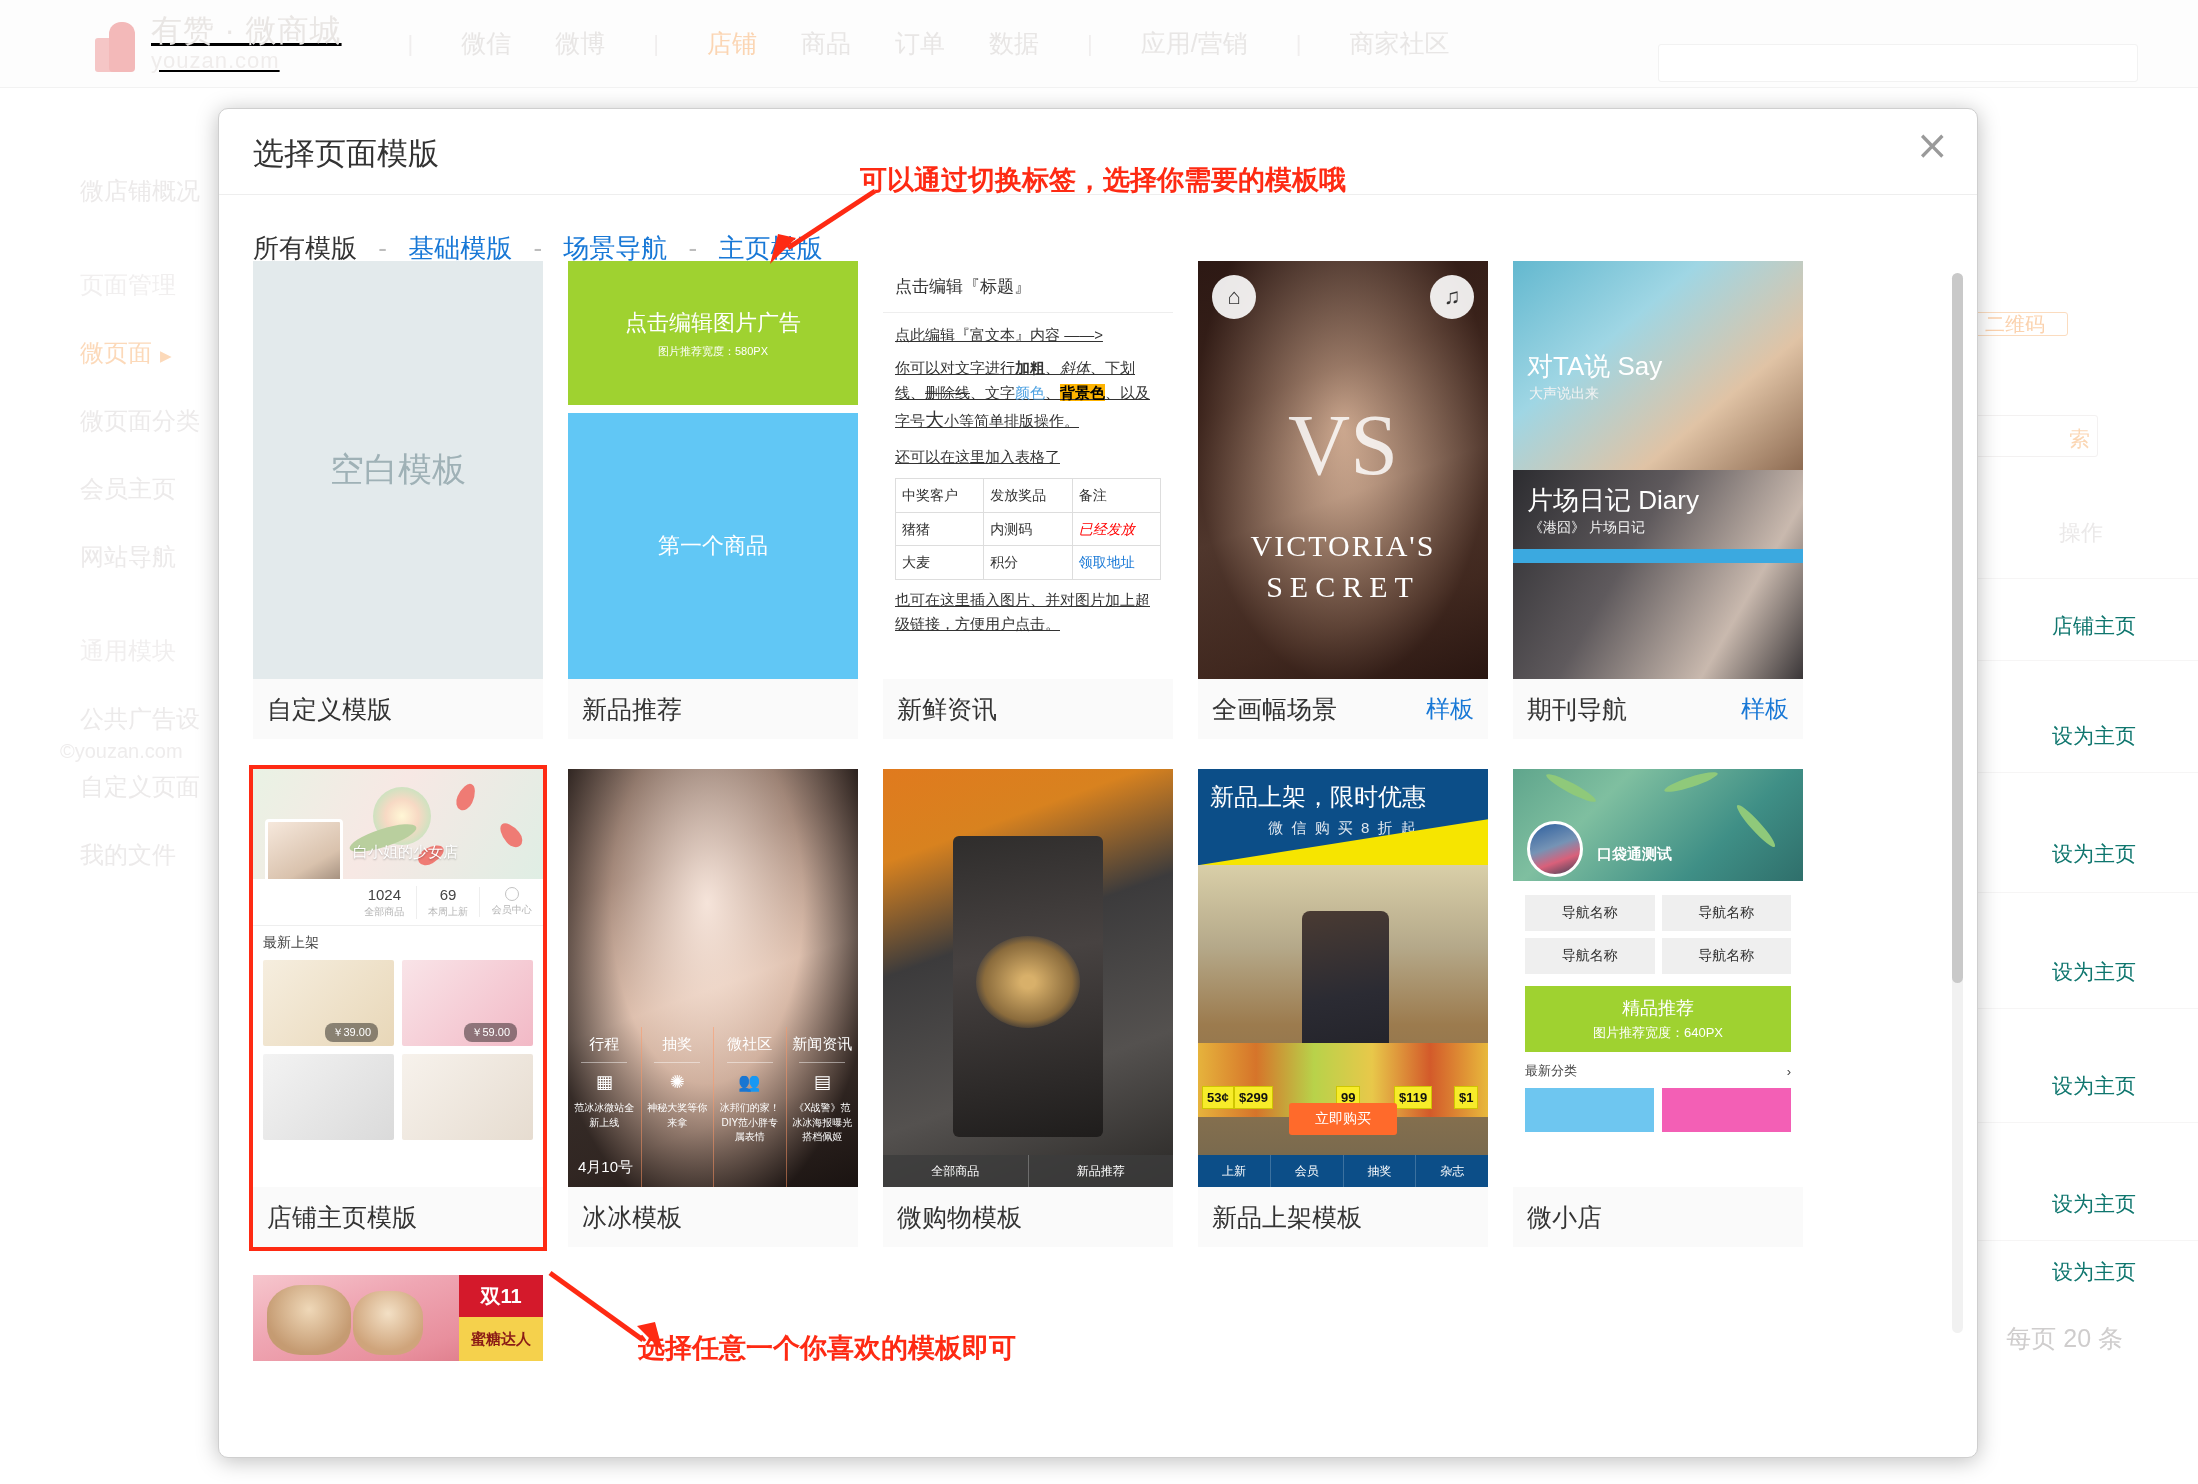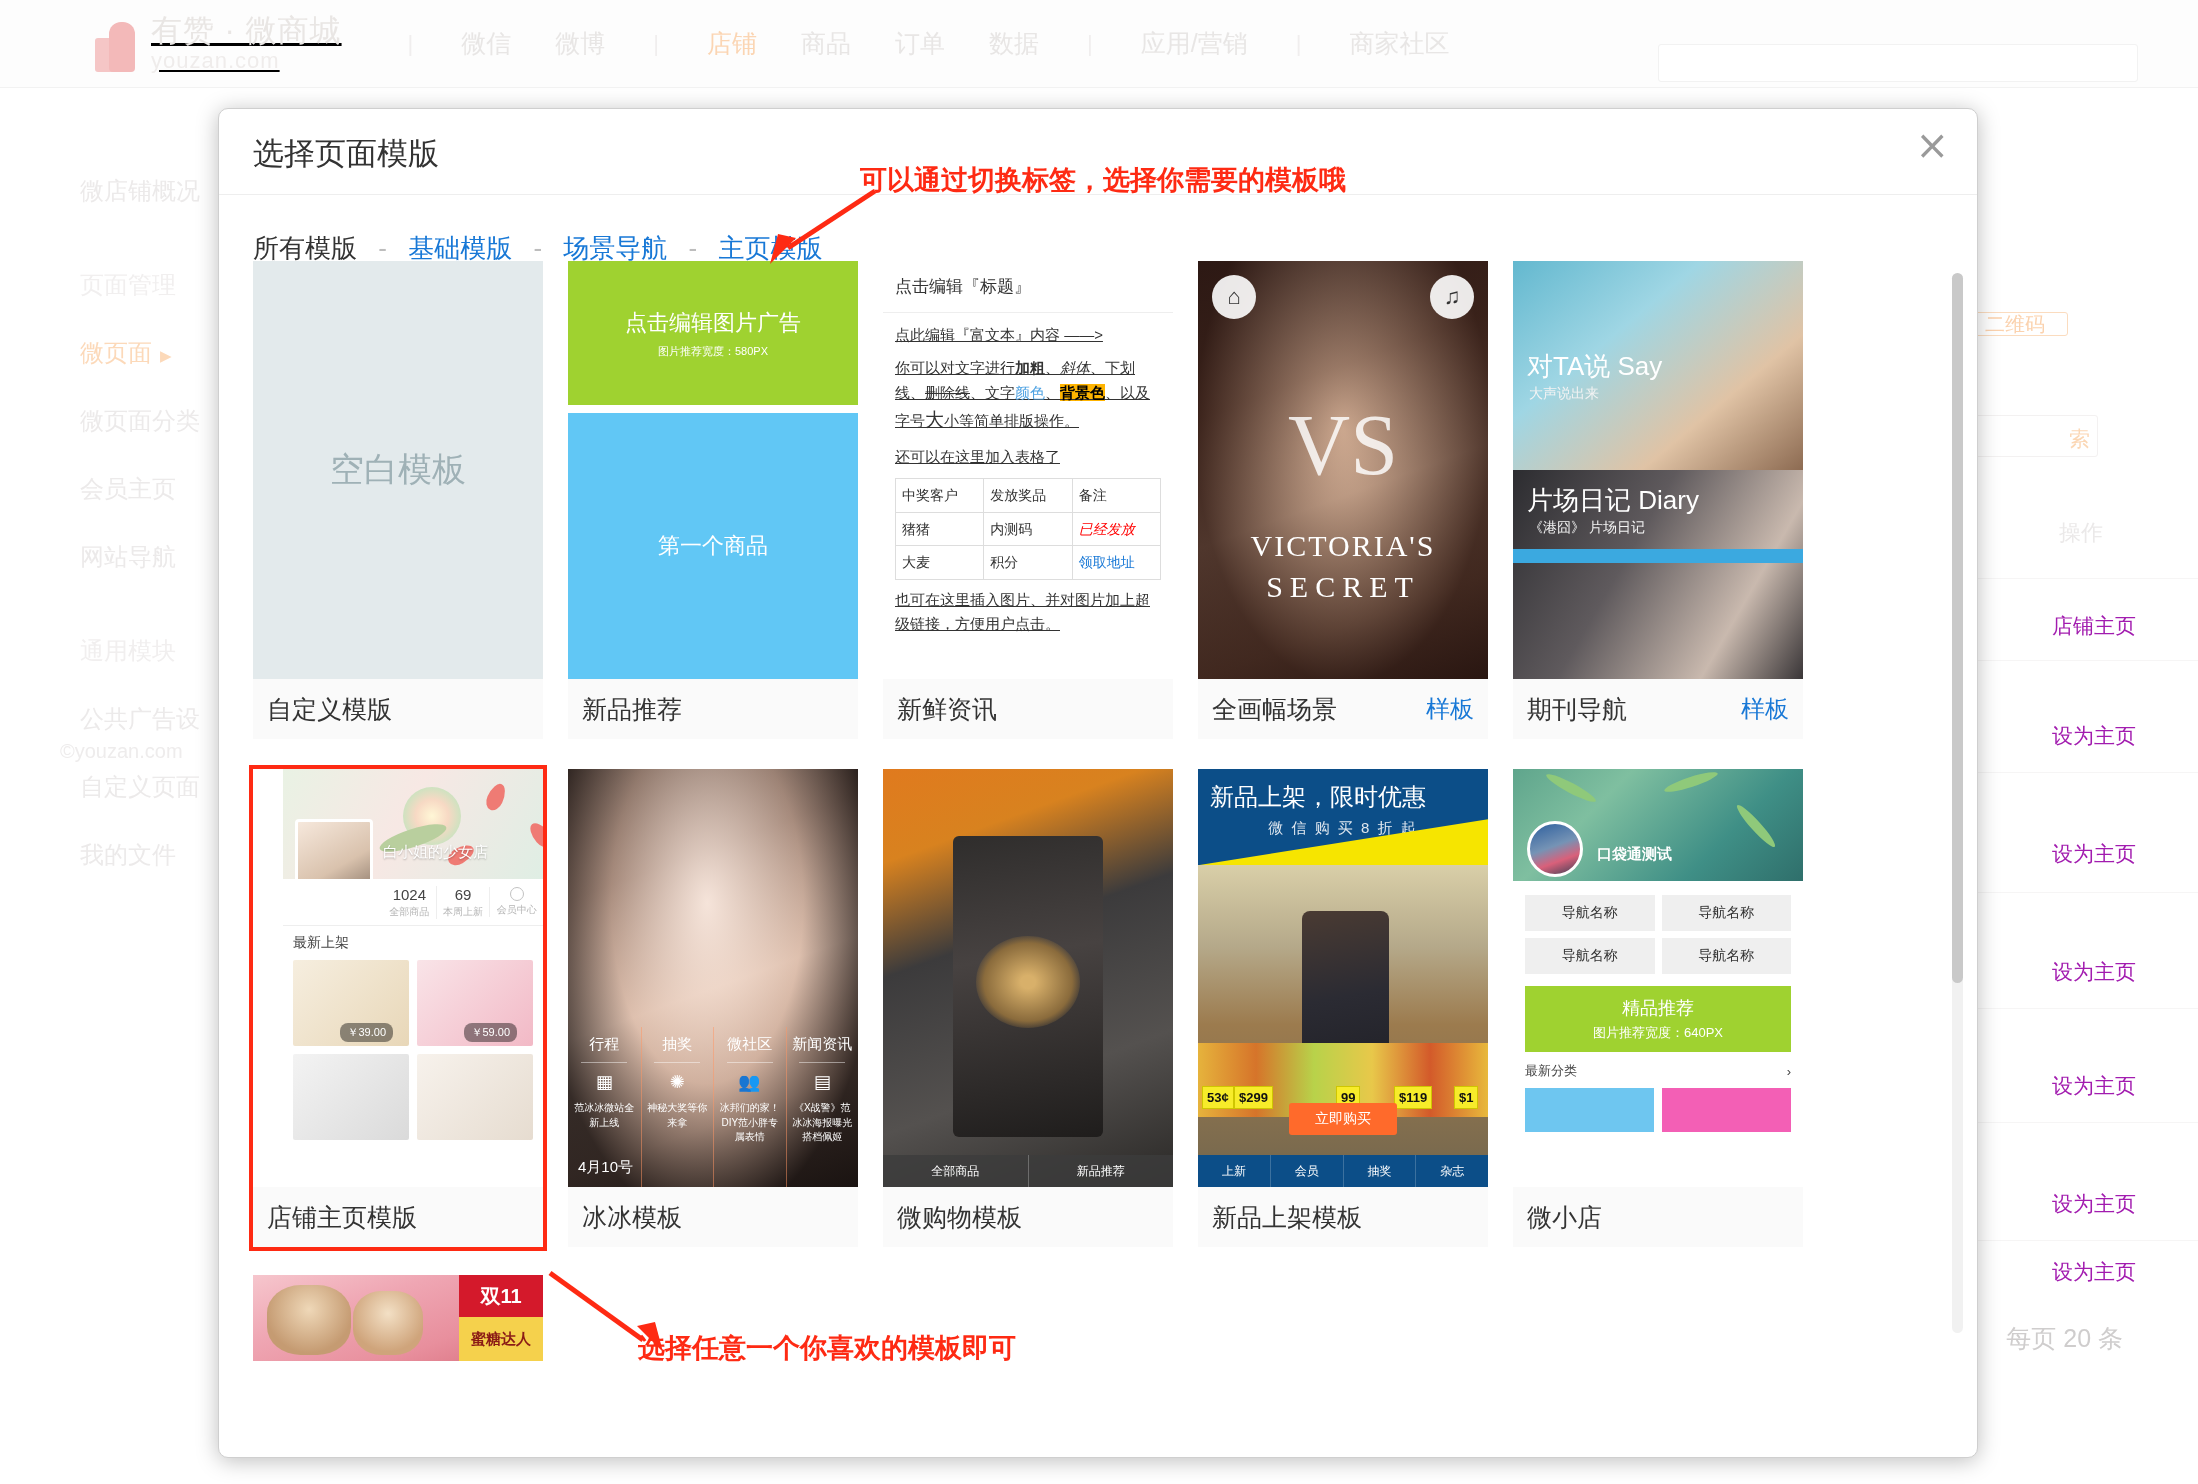--- a/index.html
+++ b/index.html
@@ -50,21 +50,21 @@
   .copyright { position: absolute; left: 60px; top: 740px; font-size: 20px; color: #eeecec; }
 
   
   .qrbtn { position: absolute; right: 130px; top: 312px; width: 106px; height: 24px;
     border: 1px solid #fbdcbf; color: #fbd2ae; font-size: 20px; border-radius: 3px;
     display: flex; align-items: center; justify-content: center; background:#fff; }
   .rsearch { position: absolute; right: 100px; top: 415px; width: 300px; height: 42px;
     border: 1px solid #f3f1f1; border-radius: 3px; background: #fff; }
   .rsearch-label { position: absolute; right: 108px; top: 425px; font-size: 21px; color: #fbd7b5; }
   .rcol-head { position: absolute; right: 95px; top: 518px; font-size: 22px; color: #ebe9e9; }
-  .rrow { position: absolute; right: 62px; font-size: 21px; color: #a21caf; white-space: nowrap; }
+  .rrow { position: absolute; right: 62px; font-size: 21px; color: #0f766e; white-space: nowrap; }
   .rline { position: absolute; right: 0; width: 640px; height: 1px; background: #f6f5f5; }
 
   
   .modal-shadow {
     position: absolute; left: 218px; top: 108px; width: 1760px; height: 1350px;
     background: #ffffff; border-radius: 10px;
     box-shadow: 0 3px 22px rgba(0,0,0,.26);
     border: 1px solid #cfcfcf;
   }
   .modal-head { position: relative; height: 86px; border-bottom: 1px solid #eeeeee; }
@@ -143,21 +143,21 @@
   .c5 .h1 { top:0; background: linear-gradient(140deg,#63b8cf 0%,#9fd6e4 35%,#e0c3a5 70%,#8d6b52 100%); }
   .c5 .h2 { bottom:0; background: linear-gradient(120deg,#2c2c30 0%,#5f5a5d 40%,#c9b9ae 75%,#3a3638 100%); }
   .c5 .label { position:absolute; left: 14px; color:#fff; }
   .c5 .lbl-a { top: 88px; font-size: 26px; }
   .c5 .lbl-a-s { top: 124px; font-size: 14px; left:16px; color:#f3f3f3; }
   .c5 .lbl-b { top: 222px; font-size: 26px; }
   .c5 .lbl-b-s { top: 258px; font-size: 14px; left:16px; color:#f3f3f3; }
   .c5 .band { position:absolute; left:0; right:0; top: 288px; height: 14px; background: #3ba9e0; }
 
   
-  .c6 { width:100%; height:100%; background:#fff; position:relative;padding-left:30px; }
+  .c6 { width:100%; height:100%; background:#fff; position:relative; }
   .c6 .banner { height:110px; background: linear-gradient(120deg,#e9f2e4 0%,#f7e8e4 45%,#dfeee4 100%);
      position:relative; overflow:hidden; }
   .c6 .petal { position:absolute; width:16px; height:28px; background:#ef7b74; border-radius:50% 50% 50% 50%/60% 60% 40% 40%; }
   .c6 .flower { position:absolute; left:120px; top:18px; width:58px; height:58px;
      background: radial-gradient(circle at 50% 50%, #fff7d6 0%, #f7d9c4 40%, #cfe2c0 70%); border-radius:50%; }
   .c6 .leaf { position:absolute; left:95px; top:60px; width:70px; height:18px;
      background:#b9cf9e; border-radius: 50%/50%; transform: rotate(-18deg); }
   .c6 .avatar { position:absolute; left:12px; top:50px; width:78px; height:78px;
      background: linear-gradient(150deg,#f6e8dc,#d9c2ad 60%,#8d7a6b); border: 3px solid #fff; border-radius:4px; }
   .c6 .shopname { position:absolute; left:100px; top:74px; font-size:15px; color:#fff; text-shadow: 0 1px 2px rgba(0,0,0,.3); }

